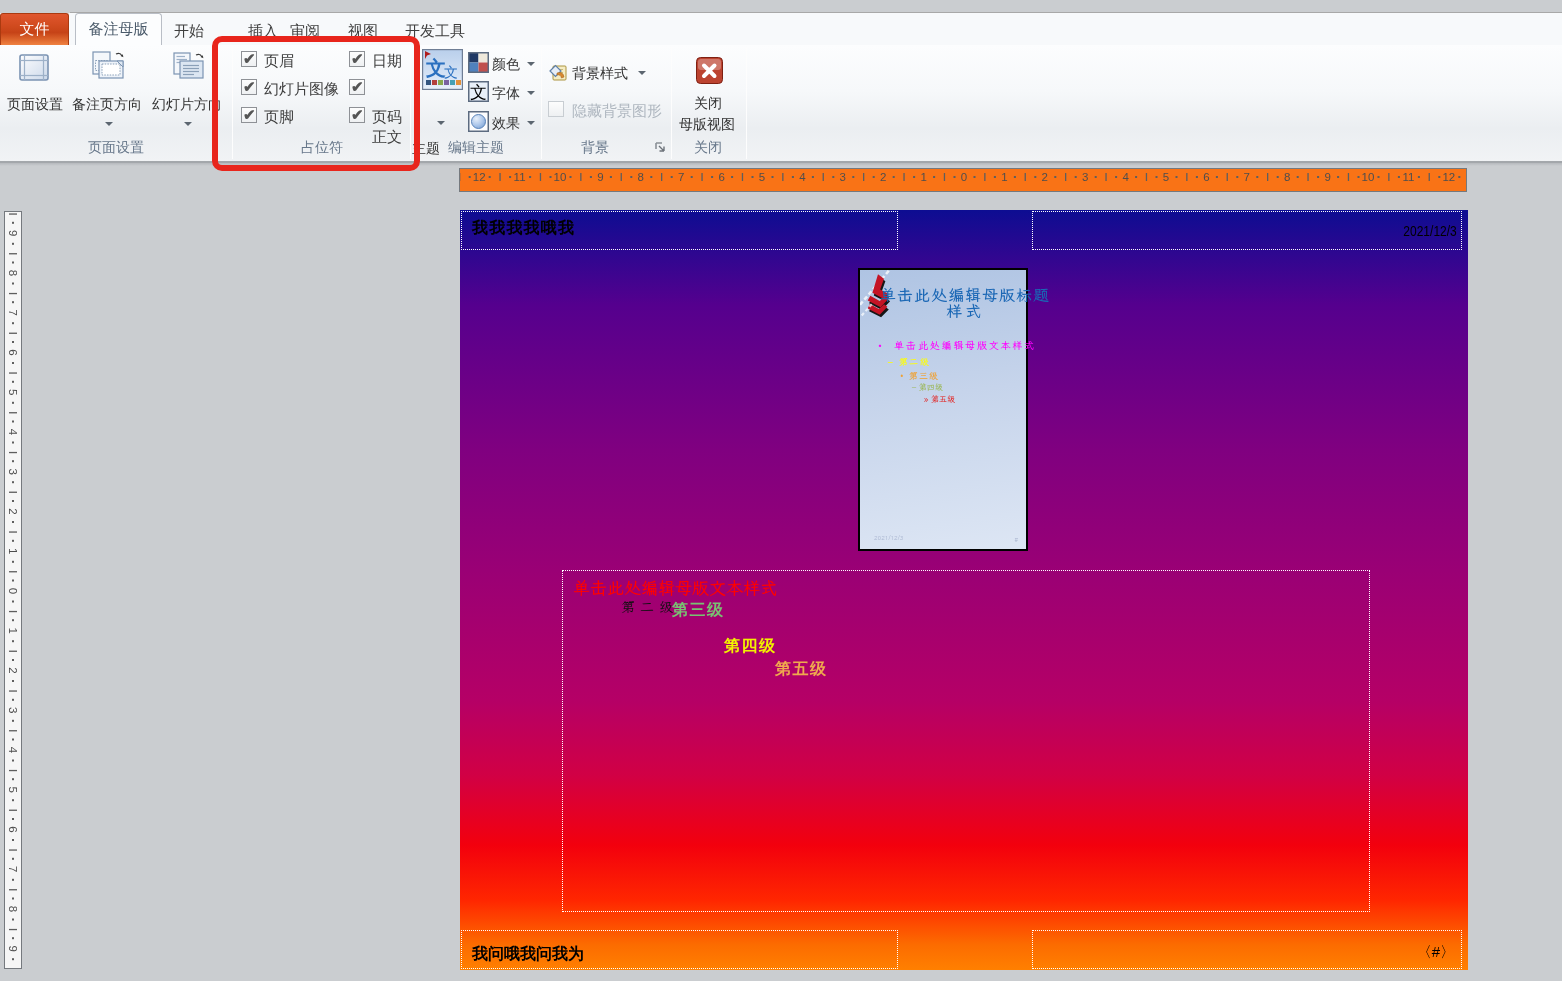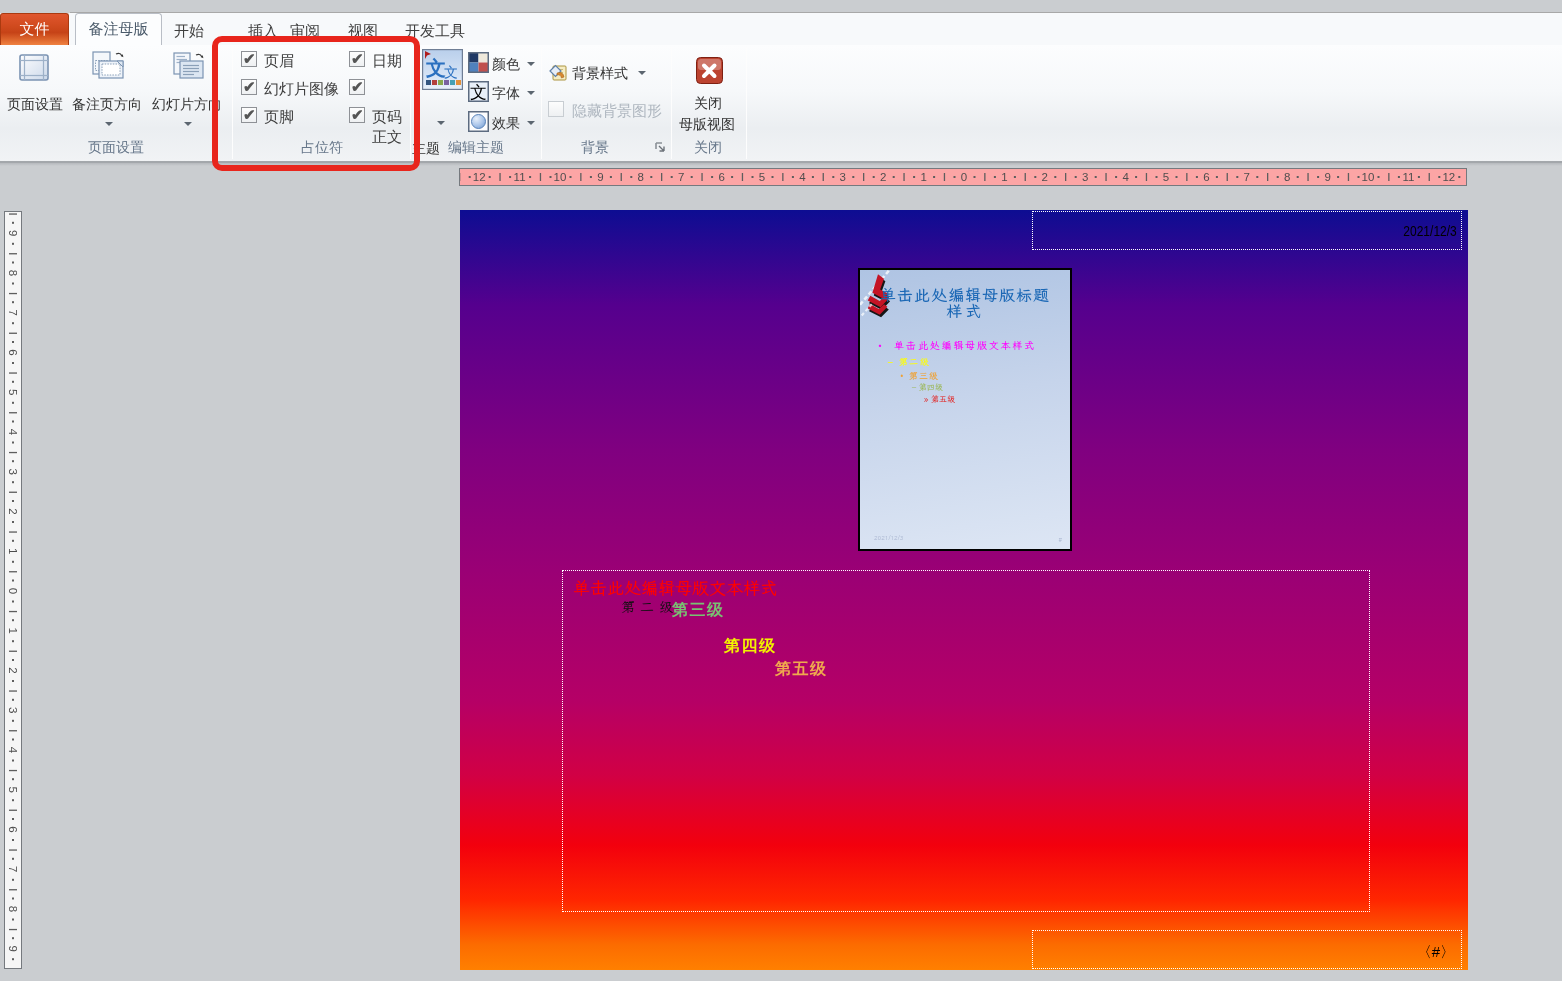--- a/index.html
+++ b/index.html
@@ -25,40 +25,40 @@
 .btnlabel { position:absolute; font-size:14px; color:#333; white-space:nowrap; }
 .drop { position:absolute; width:0; height:0; border-left:4px solid transparent; border-right:4px solid transparent; border-top:4px solid #5c6670; }
 .cb { position:absolute; width:16px; height:16px; border:1px solid #8e9196; background:linear-gradient(#fdfdfd,#eef0f2); }
 .cblabel { position:absolute; font-size:15px; color:#3c3c3c; white-space:nowrap; }
 .tick { position:absolute; left:1px; top:-2px; font-size:15px; color:#555; font-weight:bold; }
 
 
 #redrect { position:absolute; left:212px; top:36px; width:208px; height:135px; border:6px solid #e8251c; border-radius:10px; z-index:50; }
 
 
-#hruler { position:absolute; left:459px; top:168px; width:1008px; height:18px; background:#fca5a5; border:1px solid #75797e; }
+#hruler { position:absolute; left:459px; top:168px; width:1008px; height:24px; background:#f97316; border:1px solid #75797e; }
 #vruler { position:absolute; left:4px; top:211px; width:18px; height:758px; background:#f6f6f6; border:1px solid #75797e; }
 #ribshadow { position:absolute; left:0; top:163px; width:1562px; height:3px; background:linear-gradient(rgba(120,125,130,0.25),rgba(120,125,130,0)); }
 
 
 #page { position:absolute; left:460px; top:210px; width:1008px; height:760px;
  background:linear-gradient(180deg,#0d0d92 0%, #55008e 12.5%, #800080 31.6%, #9a0075 47.4%, #b50066 64.5%, #d10045 74.3%, #f3000d 83.6%, #ff2600 90.8%, #fc6c00 96.7%, #ff8000 100%); }
 .dotted { position:absolute; border:1px dotted #ffffff; }
 #hdr { left:1px; top:1px; width:437px; height:39px; }
 #hdrtext { position:absolute; left:10px; top:6px; font-size:16px; font-weight:bold; color:#000; letter-spacing:1.2px; }
 #datebox { left:572px; top:1px; width:430px; height:39px; }
 #datetext { position:absolute; right:4px; top:10px; font-size:15px; color:#000; transform:scaleX(0.8); transform-origin:right center; }
 #ftr { left:1px; top:720px; width:437px; height:39px; }
 #ftrtext { position:absolute; left:10px; top:13px; font-size:16px; font-weight:bold; color:#000; }
 #numbox { left:572px; top:720px; width:430px; height:39px; }
 #numtext { position:absolute; right:6px; top:12px; font-size:15px; color:#000; }
 #bodybox { left:102px; top:360px; width:808px; height:342px; }
 
 
-#thumb { position:absolute; left:398px; top:58px; width:214px; height:283px; background:linear-gradient(172deg,#afc4e3 0%,#c6d4eb 45%,#dde6f4 100%); border:2px solid #000; }
+#thumb { position:absolute; left:398px; top:58px; width:170px; height:283px; background:linear-gradient(172deg,#afc4e3 0%,#c6d4eb 45%,#dde6f4 100%); border:2px solid #000; }
 .tt1 { position:absolute; left:0; top:14px; width:210px; text-align:center; color:#1a67b5; font-size:16px; font-weight:bold; letter-spacing:1px; font-family:"LXGW WenKai TC","Liberation Sans",sans-serif; }
 .tt2 { position:absolute; left:0; top:30px; width:210px; text-align:center; color:#1a67b5; font-size:16px; font-weight:bold; letter-spacing:3px; font-family:"LXGW WenKai TC","Liberation Sans",sans-serif; }
 .tb { position:absolute; white-space:nowrap; font-weight:bold; font-family:"LXGW WenKai TC","Liberation Sans",sans-serif; }
 
 
 .bline { position:absolute; white-space:nowrap; font-weight:bold; }
 </style>
 </head>
 <body>
 <div id="app">
@@ -408,22 +408,28 @@
         <rect x="7" y="685.5" width="2" height="2" fill="#5e5e5e"></rect>
         <rect x="7" y="706.5" width="2" height="2" fill="#5e5e5e"></rect>
         <rect x="4" y="716.9" width="8" height="1.3" fill="#5e5e5e"></rect>
         <text font-size="11.5" fill="#4e4e4e" font-family="Liberation Sans" text-anchor="middle" transform="translate(8 736.8) rotate(90)" y="4">9</text>
         <rect x="7" y="725.2" width="2" height="2" fill="#5e5e5e"></rect>
         <rect x="7" y="746.2" width="2" height="2" fill="#5e5e5e"></rect>
         <rect x="4" y="1.4" width="8" height="1.3" fill="#5e5e5e"></rect>
         <rect x="4" y="756.6" width="8" height="1.3" fill="#5e5e5e"></rect>
       </svg></div>
   <div id="page">
+    <div class="dotted" id="hdr">
+        <div id="hdrtext">我我我我哦我</div>
+      </div>
     <div class="dotted" id="datebox">
         <div id="datetext">2021/12/3</div>
+      </div>
+    <div class="dotted" id="ftr">
+        <div id="ftrtext">我问哦我问我为</div>
       </div>
     <div class="dotted" id="numbox">
         <div id="numtext">〈#〉</div>
       </div>
     <div class="dotted" id="bodybox"></div>
     <div class="bline" style="left:113px; top:366px; color:#ff0000; font-size:17px; font-family:'LXGW WenKai TC','Liberation Sans',sans-serif;">单击此处编辑母版文本样式</div>
     <div class="bline" style="left:161px; top:388px; color:#111; font-size:14px; font-weight:normal; font-family:'LXGW WenKai TC','Liberation Sans',sans-serif;">第 二 级</div>
     <div class="bline" style="left:212px; top:390px; color:#79c072; font-size:16px; letter-spacing:1.5px;">第三级</div>
     <div class="bline" style="left:264px; top:426px; color:#f2f200; font-size:16px; letter-spacing:1.5px;">第四级</div>
     <div class="bline" style="left:315px; top:449px; color:#efa94e; font-size:16px; letter-spacing:1.5px;">第五级</div>

